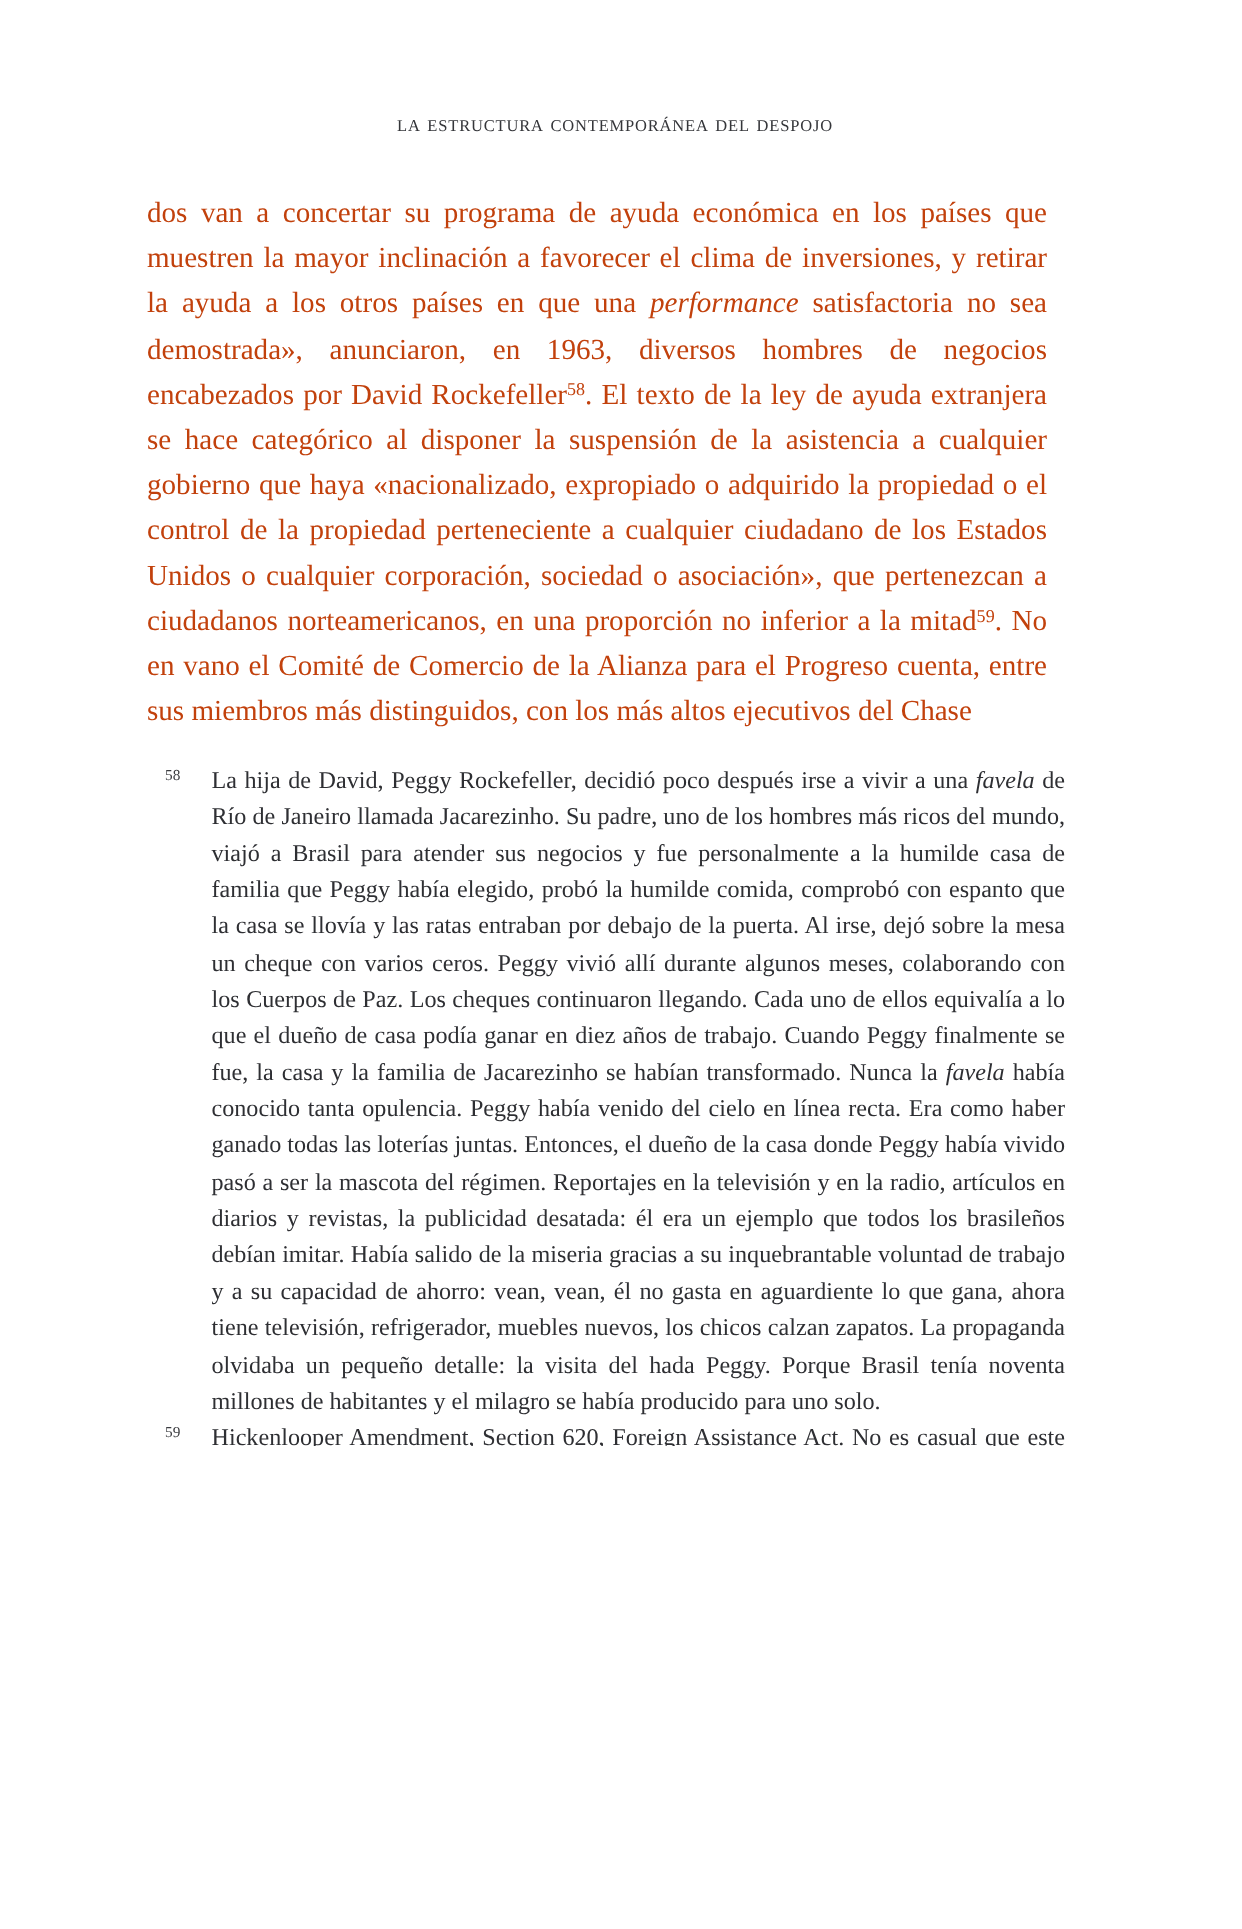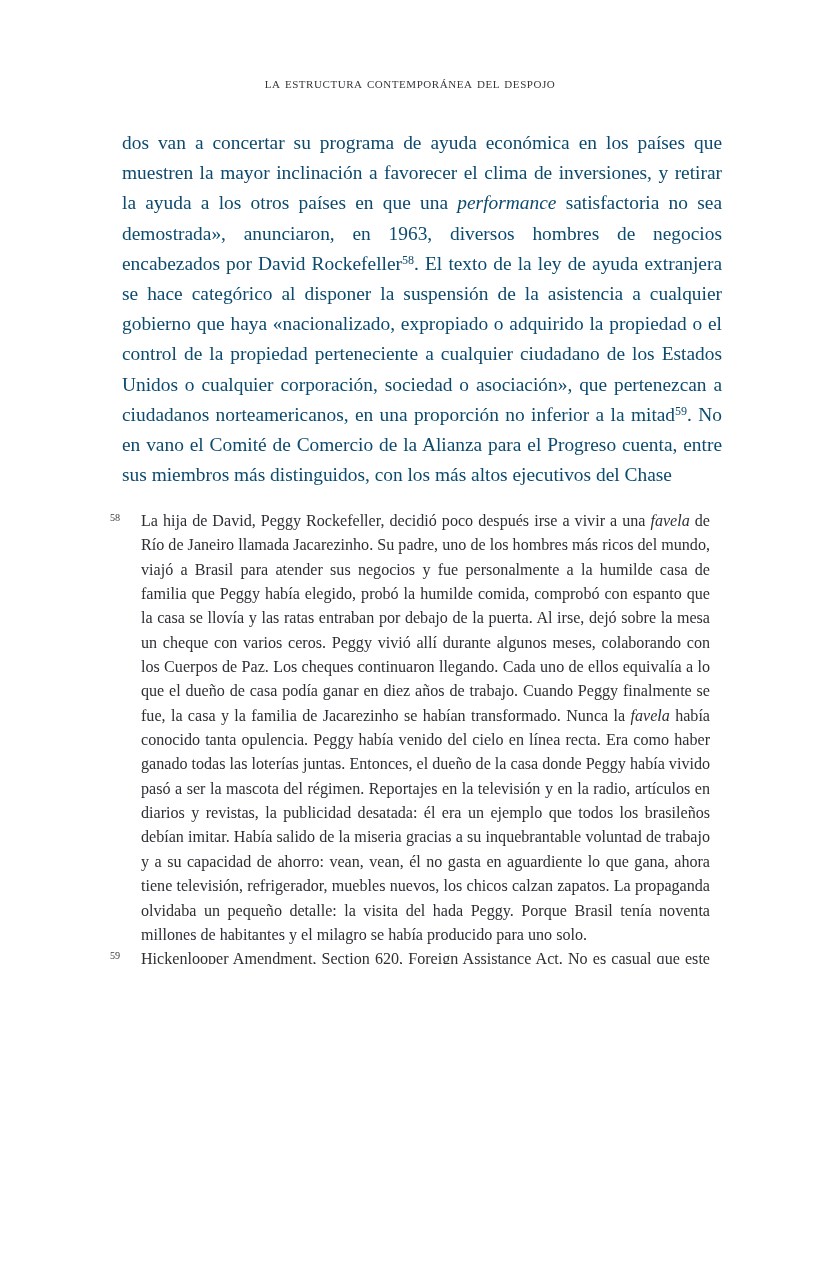--- a/index.html
+++ b/index.html
@@ -36,28 +36,28 @@
     white-space: nowrap;
   }
   .running-head::first-letter {
     font-size: 1em;
   }
 
   
   .body-block {
     position: absolute;
     top: 128px;
-    left: 122px;
+    left: 98px;
     width: 600px;
     font-size: 19.4px;
     line-height: 30.2px;
     text-align: justify;
     text-justify: inter-word;
     hyphens: manual;
-    color: #0c4a6e;
+    color: #c2410c;
   }
   .body-block p {
     margin: 0;
   }
 
   
   .footnotes {
     position: absolute;
     top: 509px;
     left: 110px;

